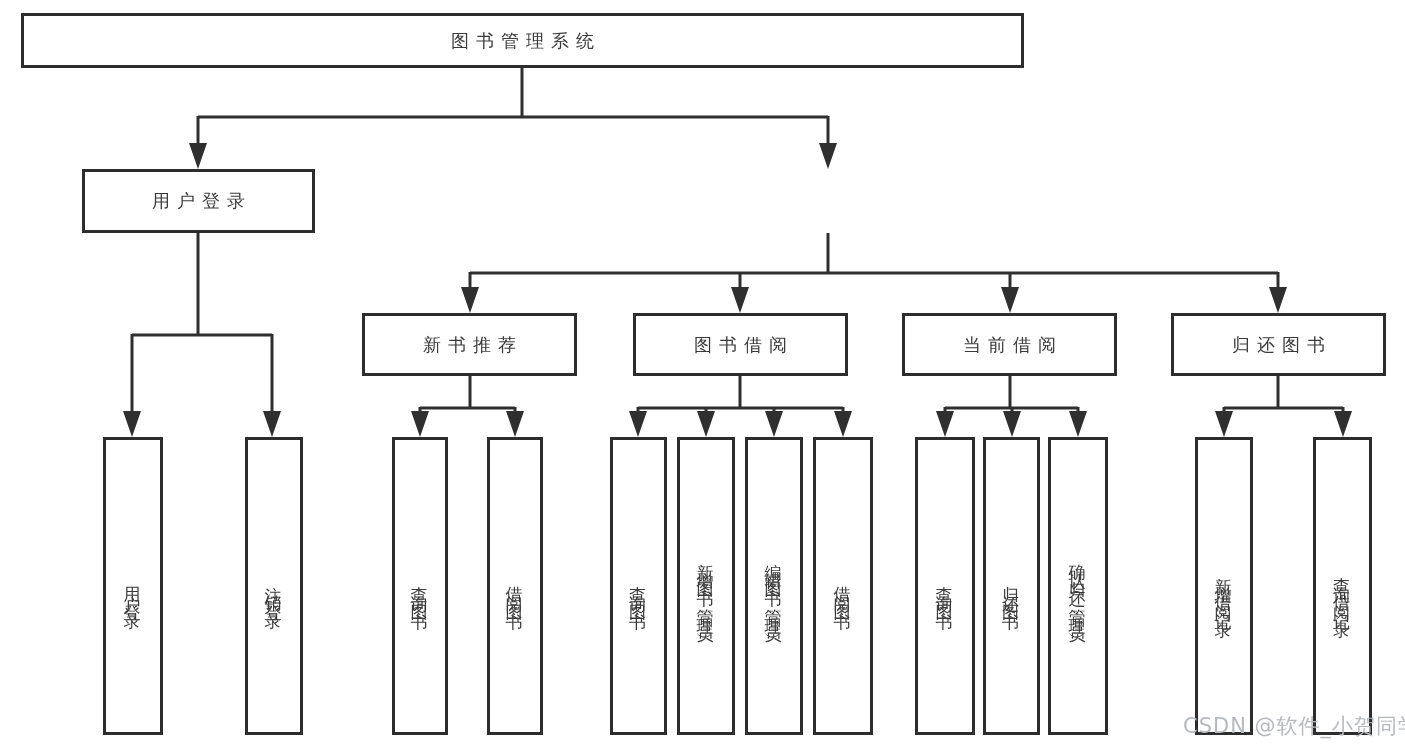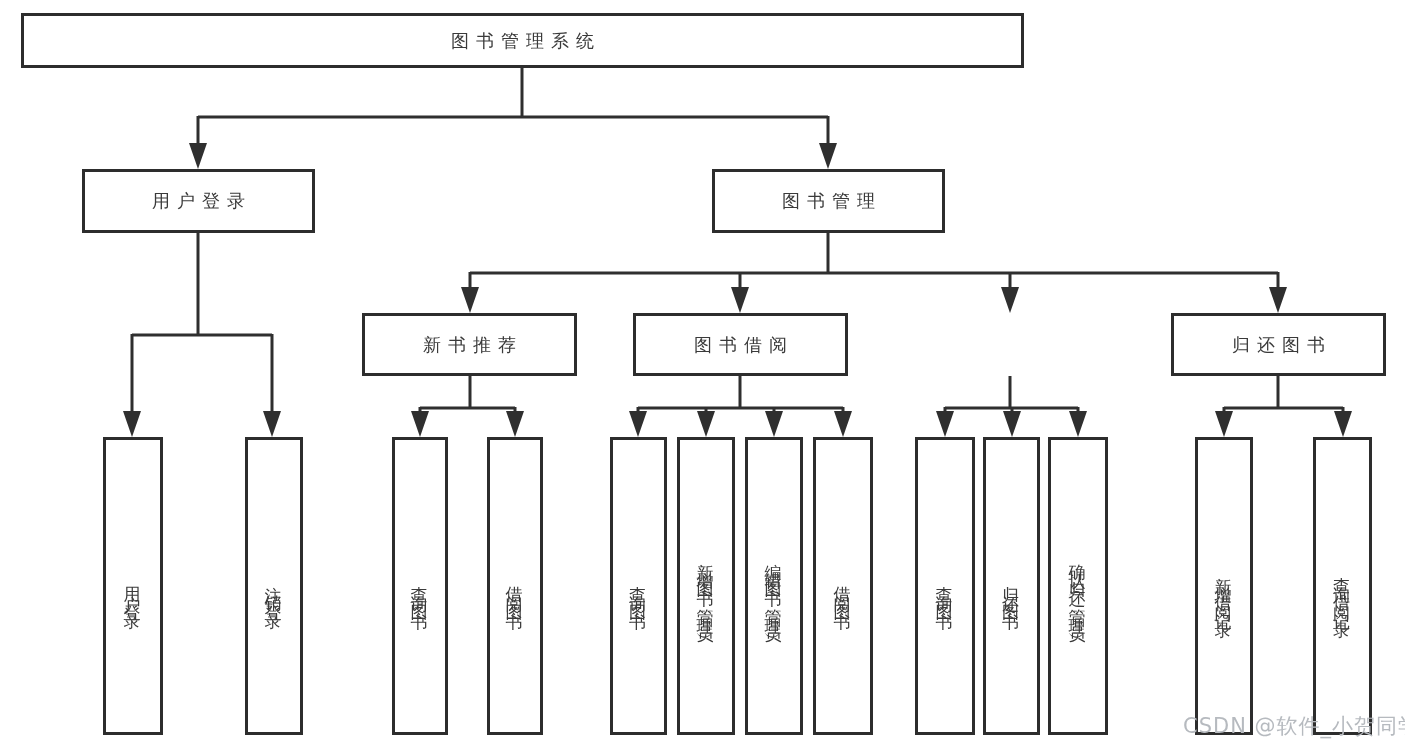--- a/index.html
+++ b/index.html
@@ -160,24 +160,24 @@
       <polygon points="1069,411 1087,411 1078,437"></polygon>
 
       <polygon points="1215,411 1233,411 1224,437"></polygon>
       <polygon points="1334,411 1352,411 1343,437"></polygon>
     </g>
   </svg>
 
   <div class="node hlabel n-root">图书管理系统</div>
 
   <div class="node hlabel n-l2 n-user">用户登录</div>
-  <div class="node hlabel n-l2 n-mgmt">图书管理</div>
 
   <div class="node hlabel n-l3 n-borrow">图书借阅</div>
   <div class="node hlabel n-l3 n-newrec">新书推荐</div>
+  <div class="node hlabel n-l3 n-curr">当前借阅</div>
   <div class="node hlabel n-l3 n-record">归还图书</div>
 
   <div class="node leaf n-leaf lf-1">
     <span class="vtext">用户登录</span>
   </div>
   <div class="node leaf n-leaf lf-2">
     <span class="vtext">注销登录</span>
   </div>
 
   <div class="node leaf n-leaf lf-3">

